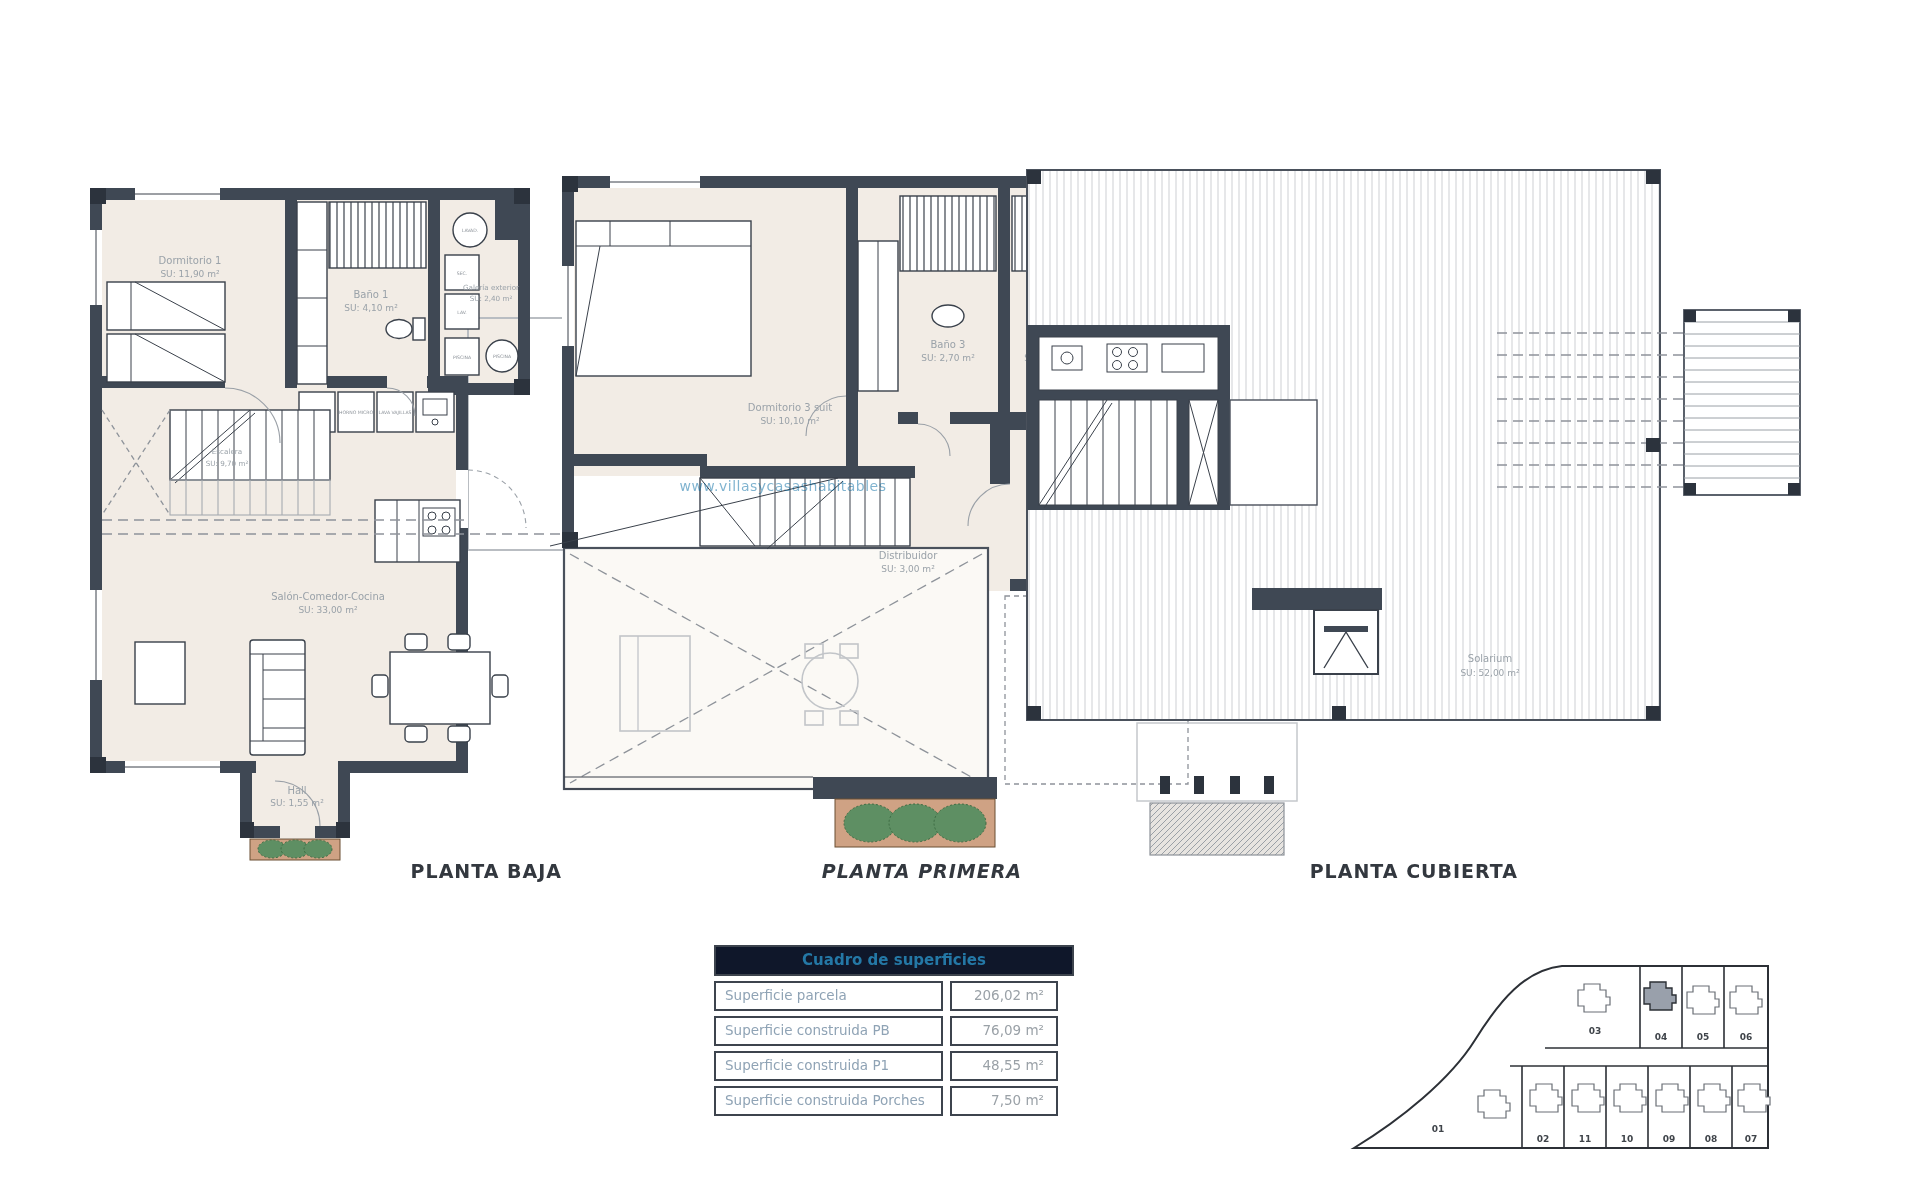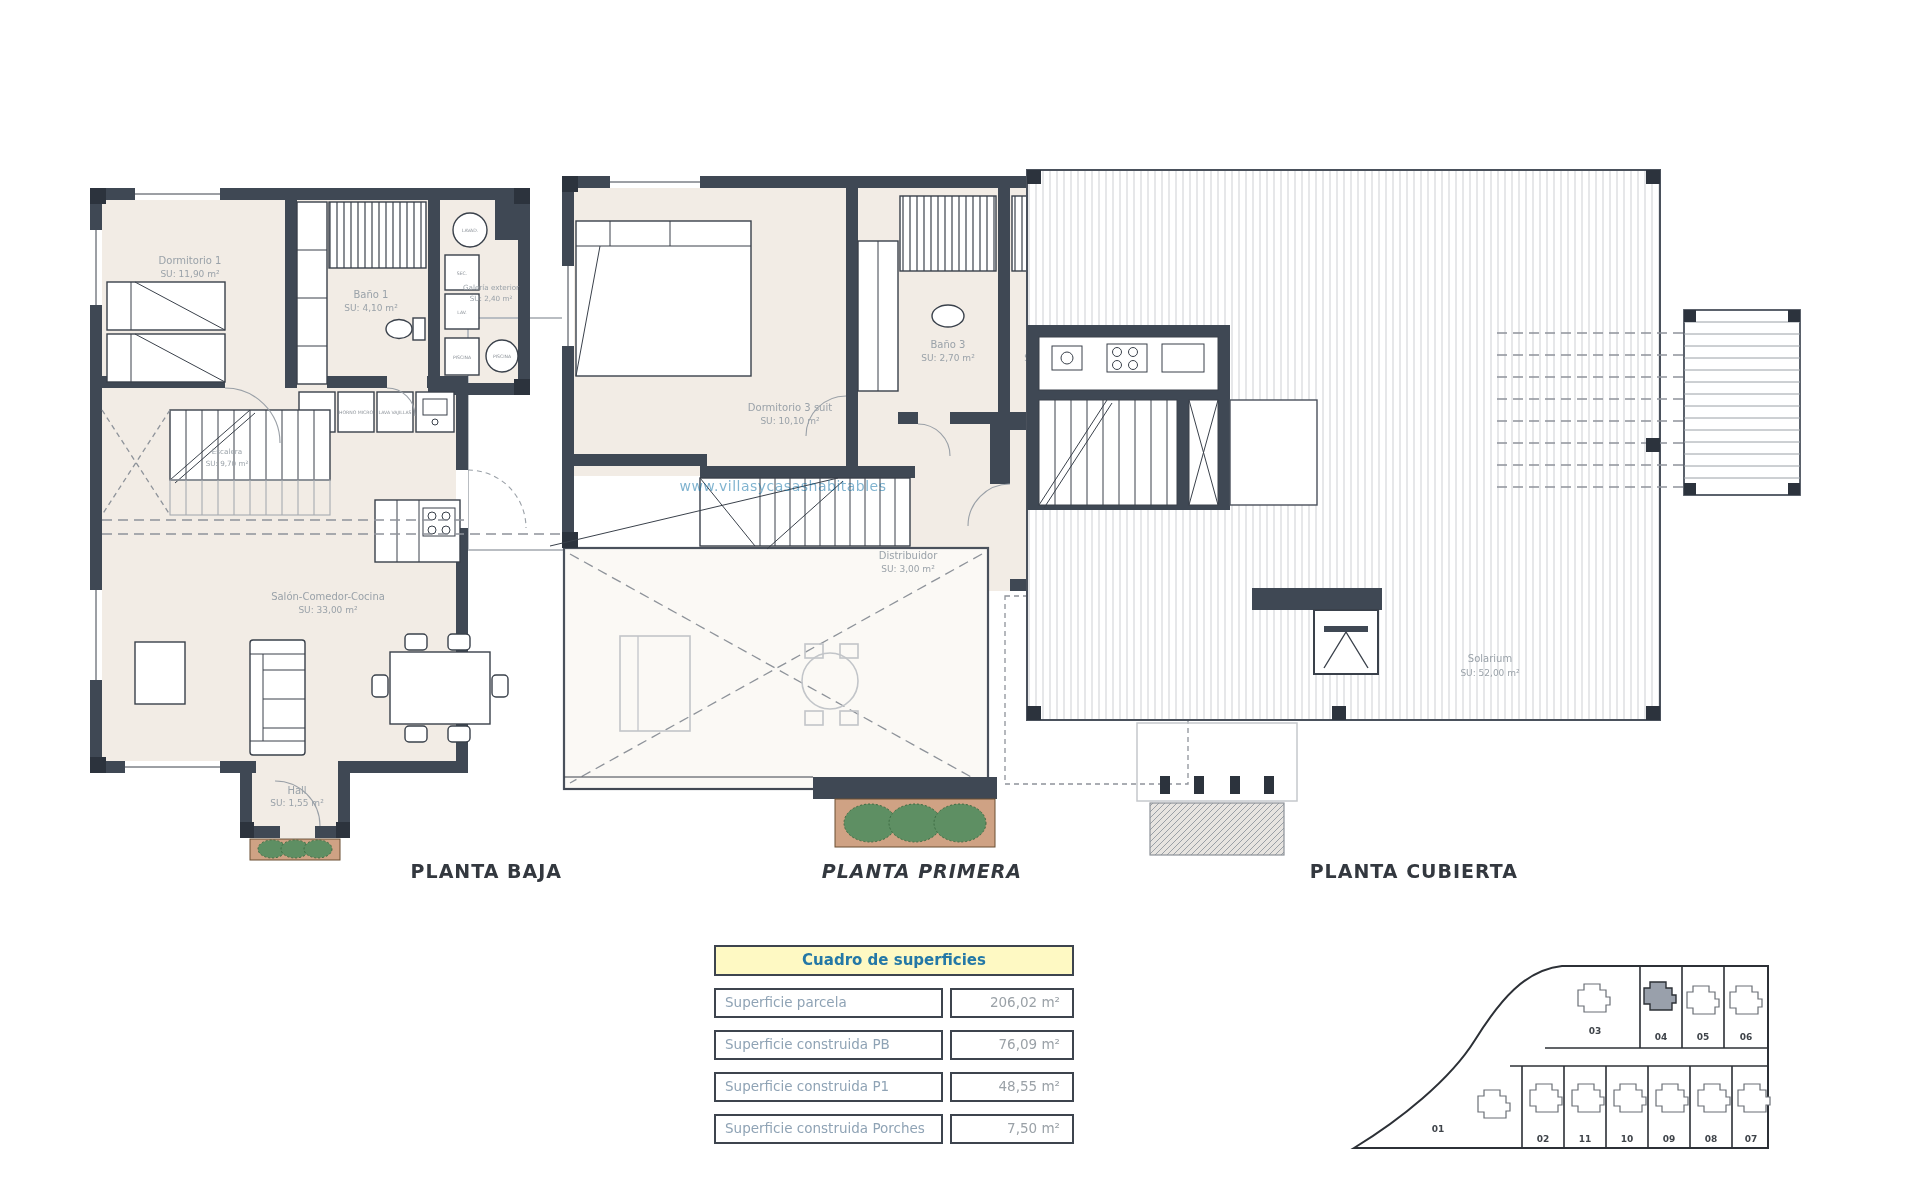--- a/index.html
+++ b/index.html
@@ -30,25 +30,25 @@
   .tinyl{font-family:"DejaVu Sans",sans-serif;font-size:4.6px;fill:#8d939a;text-anchor:middle;}
   .soil{fill:var(--planter_soil,#cfa284);stroke:#6a4f33;stroke-width:1;}
   .plantb{fill:var(--plant,#5e8f63);stroke:#3c6b42;stroke-width:1;stroke-dasharray:2 2;}
   .deckln{stroke:#9aa0a6;stroke-width:1;fill:none;}
   
   #watermark{position:absolute;left:648px;top:478px;width:270px;text-align:center;
              font-size:14px;letter-spacing:.5px;color:#0369a1;opacity:.5;}
   
   #surface-table{position:absolute;left:714px;top:945px;width:360px;}
   .tbl-header{box-sizing:border-box;border:2.5px solid #3d444e;height:31px;line-height:26px;
-              text-align:center;font-weight:bold;font-size:15px;color:var(--table_header,#2478a6);background:#fef9c3;}
-  .tbl-row{display:flex;margin-top:12px;}
+              text-align:center;font-weight:bold;font-size:15px;color:var(--table_header,#2478a6);background:#0f172a;}
+  .tbl-row{display:flex;margin-top:5px;}
   .tbl-label{box-sizing:border-box;border:2.5px solid #3d444e;width:229px;height:30px;line-height:25px;
              padding-left:9px;font-size:13.5px;color:var(--table_label,#8fa3b5);background:#fff;}
-  .tbl-value{box-sizing:border-box;border:2.5px solid #3d444e;width:124px;height:30px;line-height:25px;
+  .tbl-value{box-sizing:border-box;border:2.5px solid #3d444e;width:108px;height:30px;line-height:25px;
              margin-left:7px;text-align:right;padding-right:12px;font-size:13.5px;
              color:var(--table_value,#9aa1a7);background:#fff;}
   
   #site-plan{position:absolute;left:1340px;top:952px;}
   .parcel{fill:#ffffff;stroke:#2c3036;stroke-width:2;}
   .plotln{stroke:#2c3036;stroke-width:1.6;fill:none;}
   .hfootc{fill:#ffffff;stroke:#6a6f76;stroke-width:1.2;}
   .hfill{fill:var(--site_fill,#99a0ab);stroke:#2c3036;stroke-width:1.4;}
   .sitelbl{font-family:"DejaVu Sans",sans-serif;font-size:9px;font-weight:bold;fill:#3f444a;text-anchor:middle;}
 </style>

